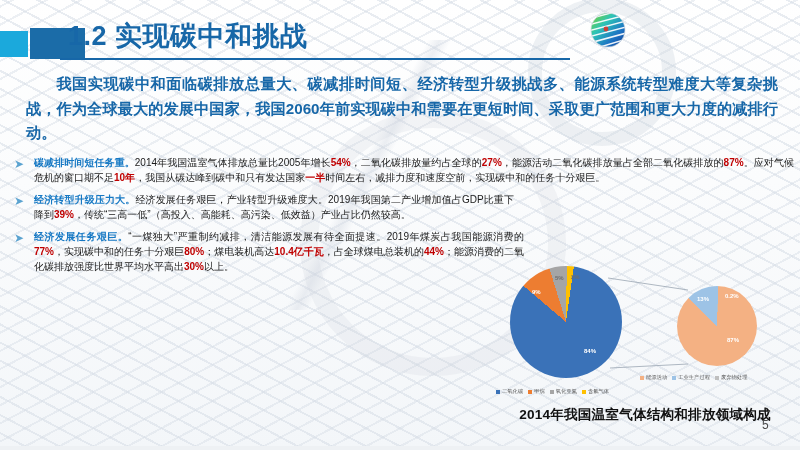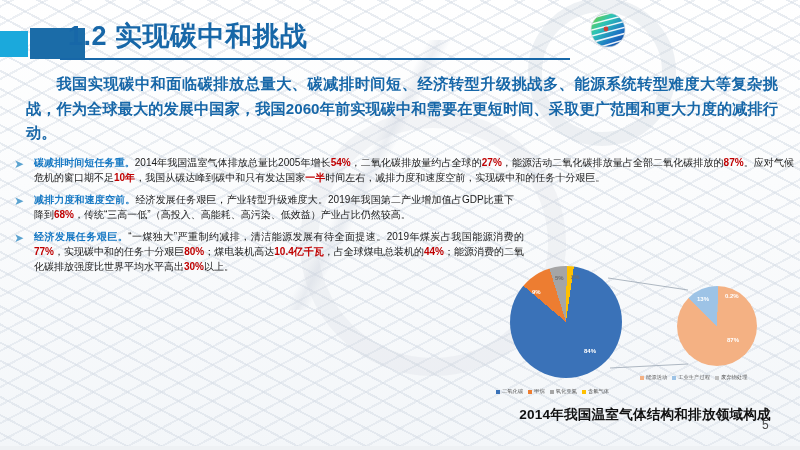--- a/index.html
+++ b/index.html
@@ -129,21 +129,21 @@
     <div class="bullet b1">
       <span class="arrow">➤</span>
       <div class="btxt">
         <span class="lead">碳减排时间短任务重。</span><span><span>2014年我国温室气体排放总量比2005年增长</span><span class="hl">54%</span><span>，二氧化碳排放量约占全球的</span><span class="hl">27%</span><span>，能源活动二氧化碳排放量占全部二氧化碳排放的</span><span class="hl">87%</span><span>。应对气候危机的窗口期不足</span><span class="hl">10年</span><span>，我国从碳达峰到碳中和只有发达国家</span><span class="hl">一半</span><span>时间左右，减排力度和速度空前，实现碳中和的任务十分艰巨。</span></span>
       </div>
     </div>
 
     <div class="bullet b2">
       <span class="arrow">➤</span>
       <div class="btxt">
-        <span class="lead">减排力度和速度空前。</span><span><span>经济发展任务艰巨，产业转型升级难度大。2019年我国第二产业增加值占GDP比重下降到</span><span class="hl">68%</span><span>，传统“三高一低”（高投入、高能耗、高污染、低效益）产业占比仍然较高。</span></span>
+        <span class="lead">经济转型升级压力大。</span><span><span>经济发展任务艰巨，产业转型升级难度大。2019年我国第二产业增加值占GDP比重下降到</span><span class="hl">39%</span><span>，传统“三高一低”（高投入、高能耗、高污染、低效益）产业占比仍然较高。</span></span>
       </div>
     </div>
 
     <div class="bullet b3">
       <span class="arrow">➤</span>
       <div class="btxt">
         <span class="lead">经济发展任务艰巨。</span><span><span>“一煤独大”严重制约减排，清洁能源发展有待全面提速。2019年煤炭占我国能源消费的</span><span class="hl">77%</span><span>，实现碳中和的任务十分艰巨</span><span class="hl">80%</span><span>；煤电装机高达</span><span class="hl">10.4亿千瓦</span><span>，占全球煤电总装机的</span><span class="hl">44%</span><span>；能源消费的二氧化碳排放强度比世界平均水平高出</span><span class="hl">30%</span><span>以上。</span></span>
       </div>
     </div>
 

